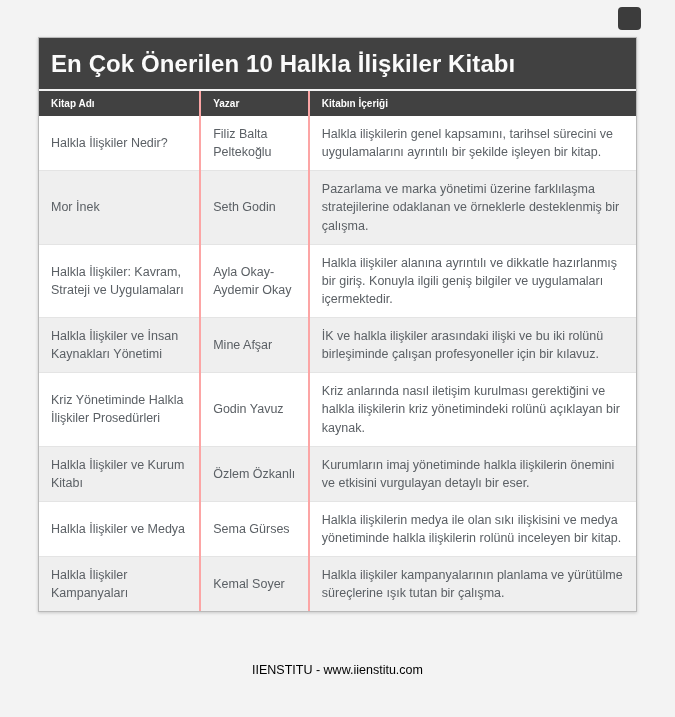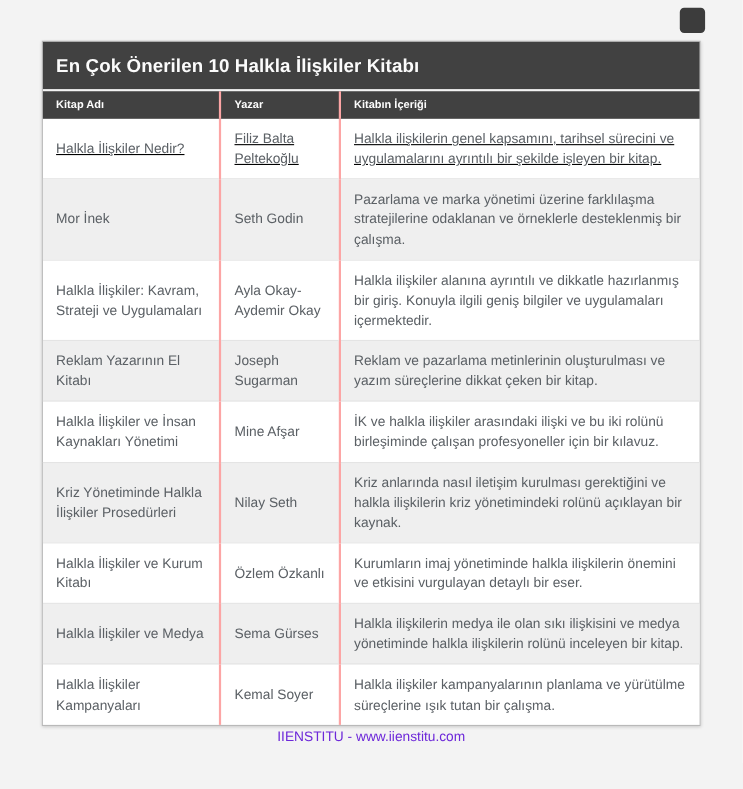--- a/index.html
+++ b/index.html
@@ -21,21 +21,21 @@
     position: absolute;
     top: 37px; left: 38px;
     width: 599px;
     background: #ffffff;
     border: 1px solid #b9b9b9;
     box-shadow: 0 1px 3px rgba(0,0,0,0.18);
   }
   .title-bar {
     background: #414141;
     color: #fbfbfb;
-    font-size: 17px;
+    font-size: 24px;
     font-weight: bold;
     padding: 12px 12px 11px 12px;
     border-bottom: 2px solid #f2f2f2;
     letter-spacing: 0.1px;
   }
   table.books {
     width: 100%;
     border-collapse: collapse;
     table-layout: fixed;
   }
@@ -49,37 +49,37 @@
     font-weight: bold;
     text-align: left;
     padding: 7px 12px;
     vertical-align: middle;
   }
   table.books th + th,
   table.books td + td {
     border-left: 2px solid #fca5a5;
   }
   table.books tbody tr { border-top: 1px solid #e4e4e4; }
-  table.books tbody tr:first-child { border-top: none; text-decoration: underline; }
+  table.books tbody tr:first-child { border-top: none; }
   table.books tbody tr:nth-child(even) { background: #efefef; }
   table.books td {
     font-size: 12.5px;
     color: #5b6065;
     line-height: 1.45;
     padding: 9px 12px;
     vertical-align: middle;
     word-wrap: break-word;
   }
   .footer-line {
     position: absolute;
     left: 0; right: 0;
     top: 663px;
     text-align: center;
     font-size: 12.5px;
-    color: #6d28d9;
+    color: #000000;
   }
 </style>
 </head>
 <body>
 
 <div class="corner-badge"></div>
 
 <div class="table-card">
   <div class="title-bar">En Çok Önerilen 10 Halkla İlişkiler Kitabı</div>
   <table class="books">
@@ -105,32 +105,27 @@
     <td>Mor İnek</td>
     <td>Seth Godin</td>
     <td>Pazarlama ve marka yönetimi üzerine farklılaşma stratejilerine odaklanan ve örneklerle desteklenmiş bir çalışma.</td>
   </tr>
         <tr>
     <td>Halkla İlişkiler: Kavram, Strateji ve Uygulamaları</td>
     <td>Ayla Okay- Aydemir Okay</td>
     <td>Halkla ilişkiler alanına ayrıntılı ve dikkatle hazırlanmış bir giriş. Konuyla ilgili geniş bilgiler ve uygulamaları içermektedir.</td>
   </tr>
         <tr>
-    <td>Reklam Yazarının El Kitabı</td>
-    <td>Joseph Sugarman</td>
-    <td>Reklam ve pazarlama metinlerinin oluşturulması ve yazım süreçlerine dikkat çeken bir kitap.</td>
-  </tr>
-        <tr>
     <td>Halkla İlişkiler ve İnsan Kaynakları Yönetimi</td>
     <td>Mine Afşar</td>
     <td>İK ve halkla ilişkiler arasındaki ilişki ve bu iki rolünü birleşiminde çalışan profesyoneller için bir kılavuz.</td>
   </tr>
         <tr>
     <td>Kriz Yönetiminde Halkla İlişkiler Prosedürleri</td>
-    <td>Nilay Seth</td>
+    <td>Godin Yavuz</td>
     <td>Kriz anlarında nasıl iletişim kurulması gerektiğini ve halkla ilişkilerin kriz yönetimindeki rolünü açıklayan bir kaynak.</td>
   </tr>
         <tr>
     <td>Halkla İlişkiler ve Kurum Kitabı</td>
     <td>Özlem Özkanlı</td>
     <td>Kurumların imaj yönetiminde halkla ilişkilerin önemini ve etkisini vurgulayan detaylı bir eser.</td>
   </tr>
         <tr>
     <td>Halkla İlişkiler ve Medya</td>
     <td>Sema Gürses</td>

